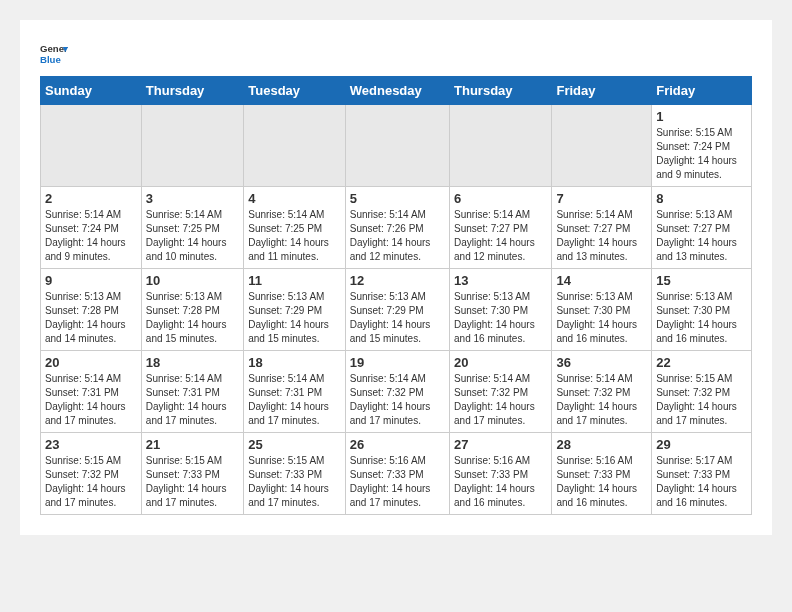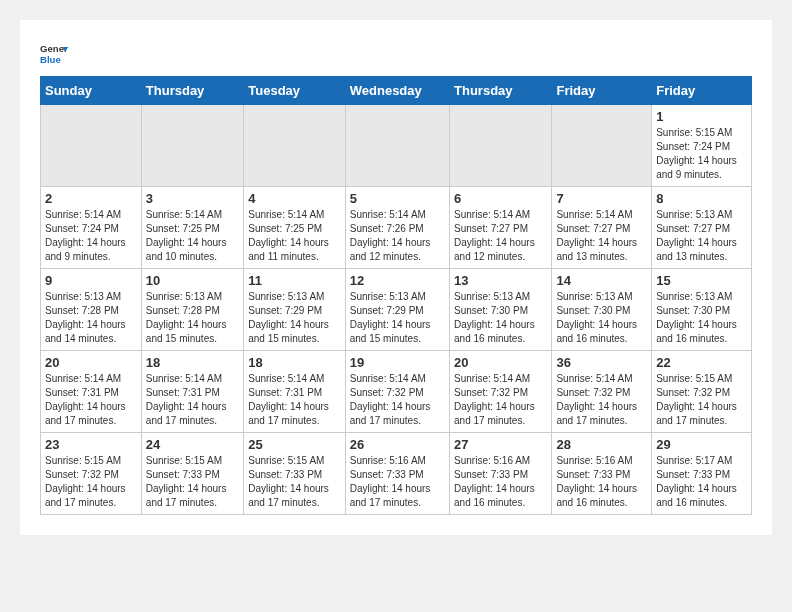--- a/index.html
+++ b/index.html
@@ -282,21 +282,21 @@
         </tr>
         <tr>
           <td>
             <span class="day-number">23</span>
             <div class="day-info" style="white-space: pre-line;">Sunrise: 5:15 AM
 Sunset: 7:32 PM
 Daylight: 14 hours
 and 17 minutes.</div>
           </td>
           <td>
-            <span class="day-number">24</span>
+            <span class="day-number">21</span>
             <div class="day-info" style="white-space: pre-line;">Sunrise: 5:15 AM
 Sunset: 7:33 PM
 Daylight: 14 hours
 and 17 minutes.</div>
           </td>
           <td>
             <span class="day-number">25</span>
             <div class="day-info" style="white-space: pre-line;">Sunrise: 5:15 AM
 Sunset: 7:33 PM
 Daylight: 14 hours

